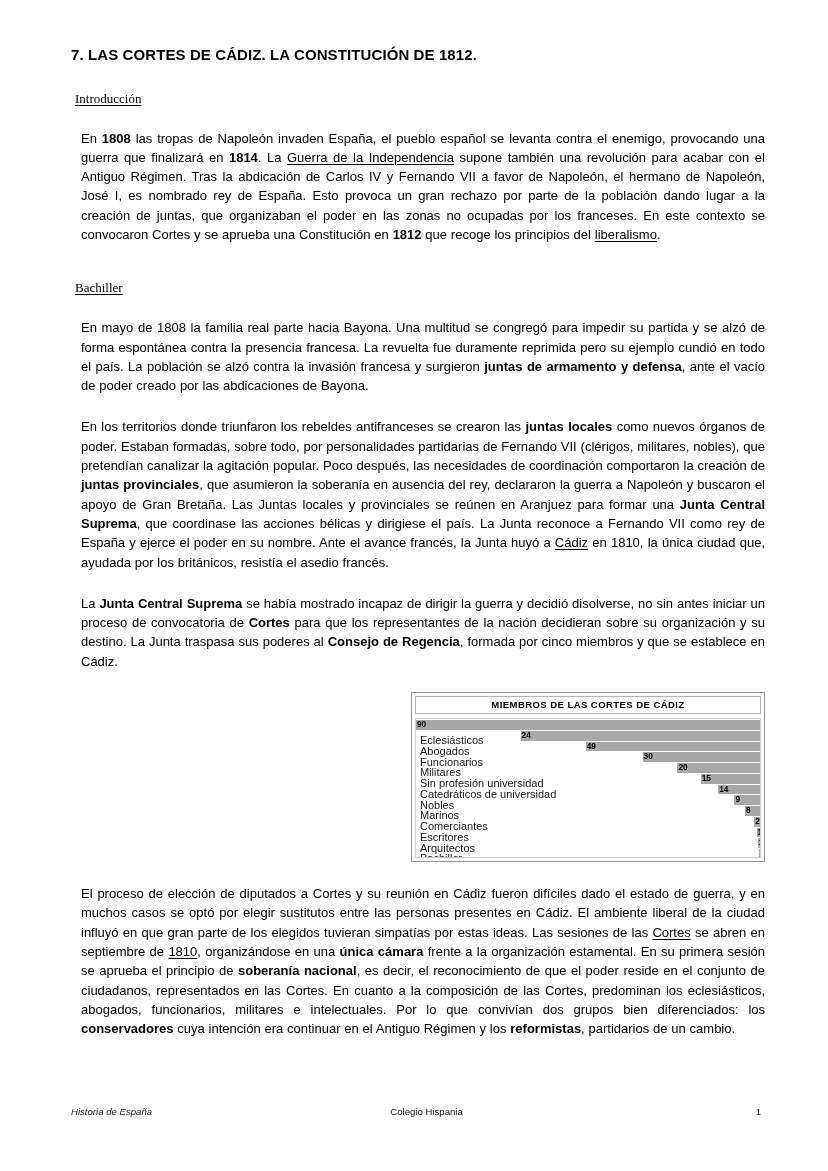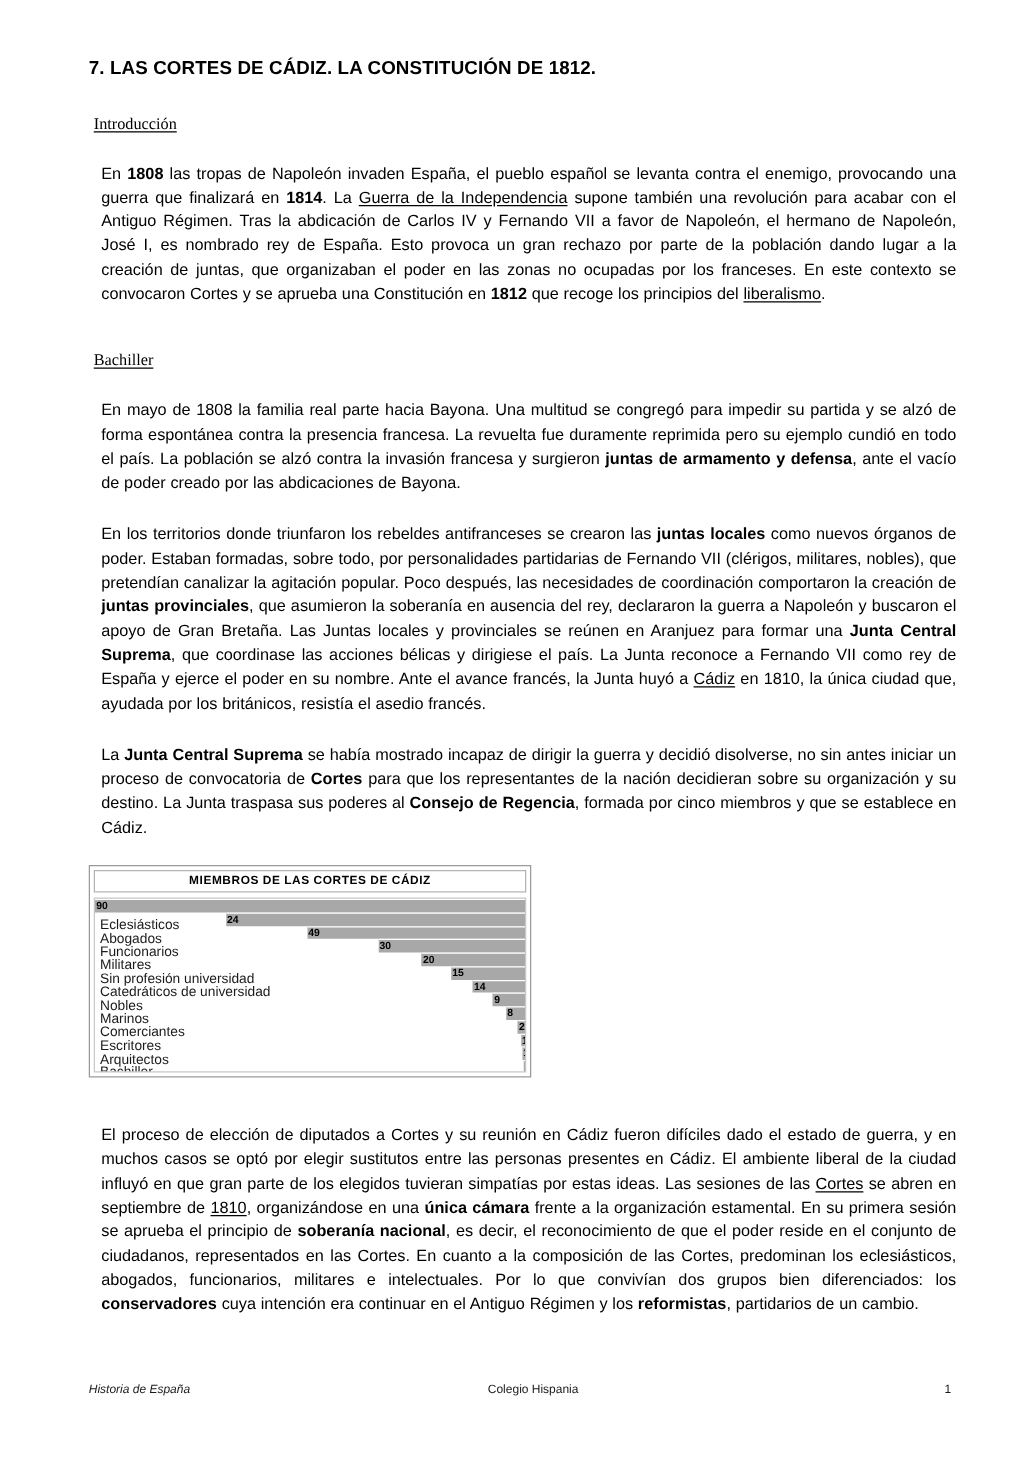--- a/index.html
+++ b/index.html
@@ -47,23 +47,23 @@
     text-align: justify;
     margin: 0 0 22px 10px;
     word-spacing: 0.2px;
   }
   p.para.tight { margin-bottom: 21px; }
   b { font-weight: bold; }
   .u { text-decoration: underline; text-underline-offset: 2px; }
 
   
   .chart-wrap {
-    margin: 0 0 36px 0;
+    margin: 0 0 22px 0;
     display: flex;
-    justify-content: flex-start;
+    justify-content: flex-end;
   }
   .chart-box {
     width: 354px;
     border: 1px solid #9a9a9a;
     background: #ffffff;
     padding: 3px;
   }
   .chart-title-band {
     border: 1px solid #b4b4b4;
     text-align: center;

